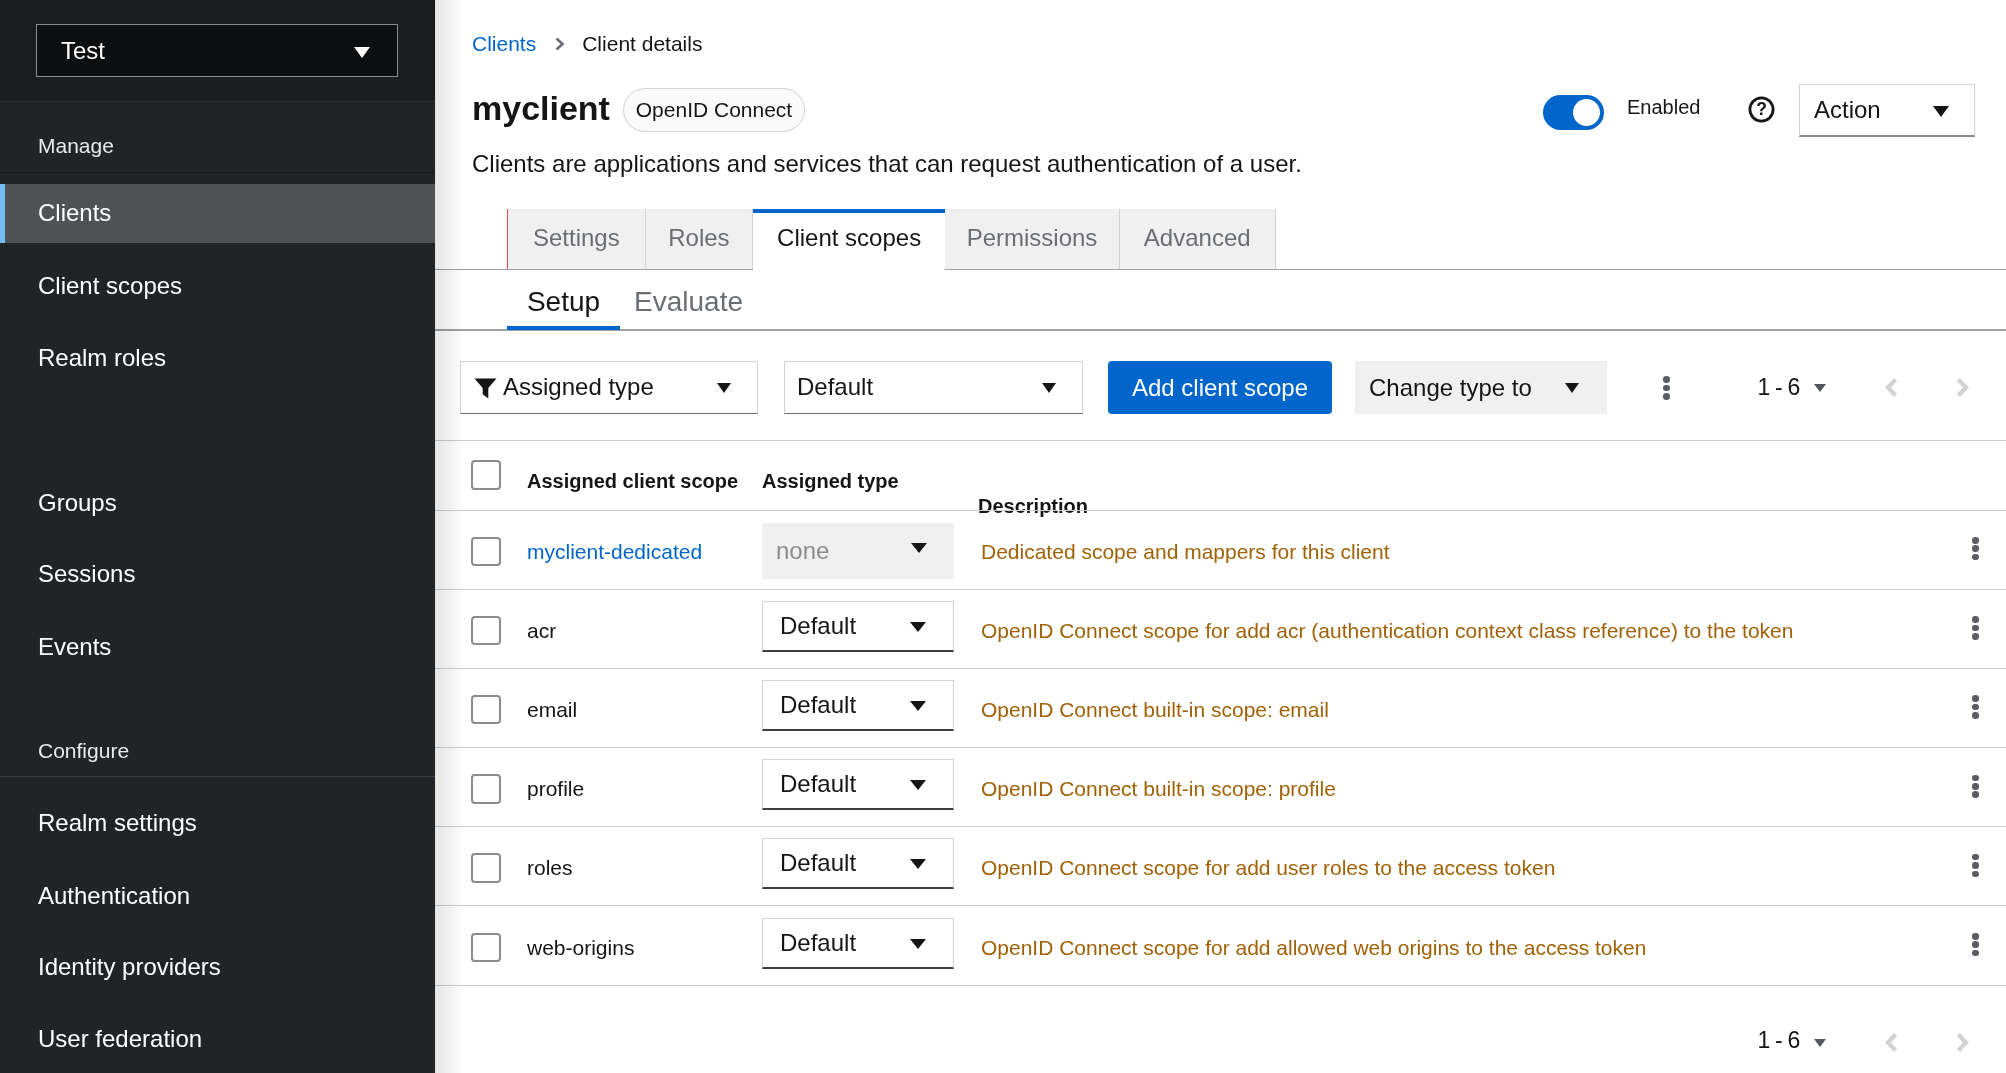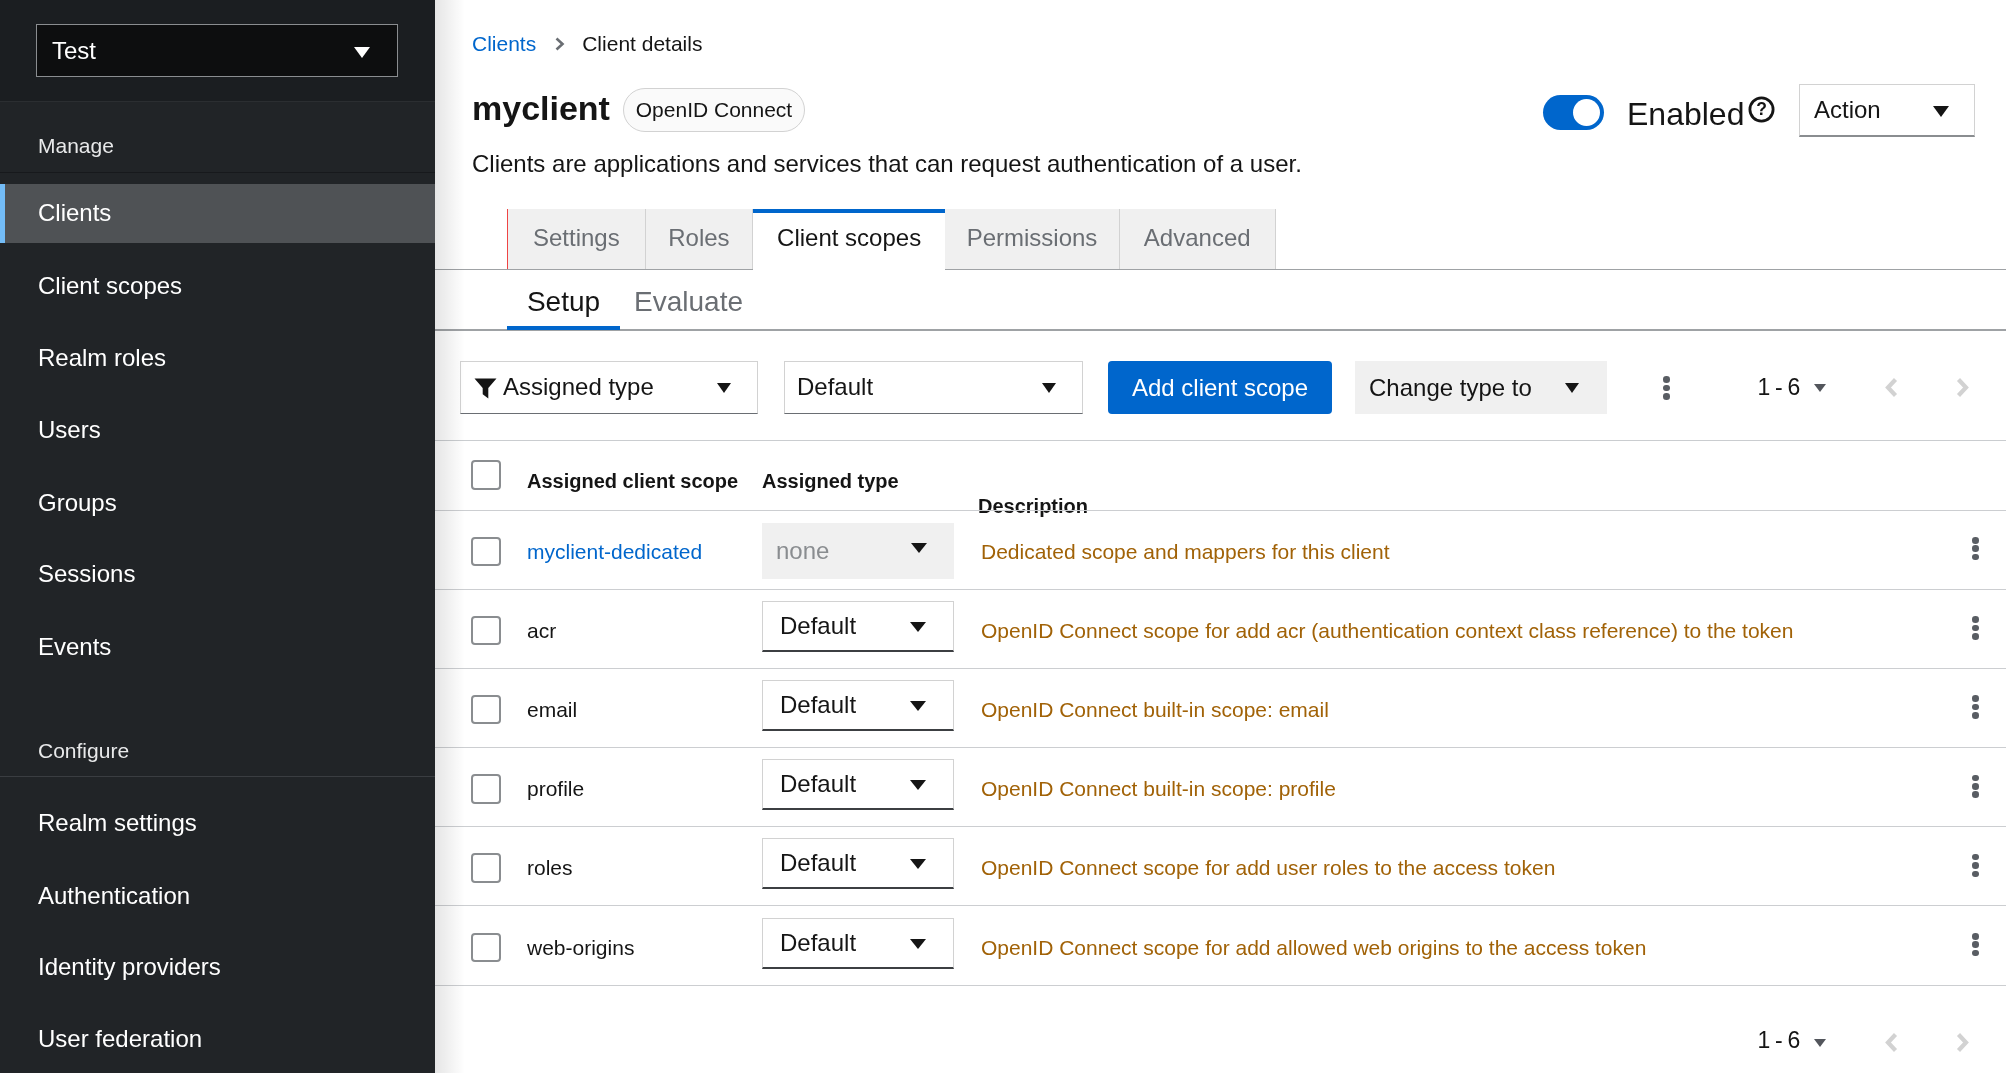--- a/index.html
+++ b/index.html
@@ -2,41 +2,41 @@
 <html><head>
 <meta charset="utf-8">
 <style>
   * { margin:0; padding:0; box-sizing:border-box; }
   html,body { width:2006px; height:1073px; overflow:hidden; background:#fff;
     font-family:"Liberation Sans", sans-serif; -webkit-font-smoothing:antialiased; }
   .abs { position:absolute; }
   
   #sidebar { position:absolute; left:0; top:0; width:435px; height:1073px; background:#212427; z-index:5; }
   #masthead { position:absolute; left:0; top:0; width:435px; height:102px; background:#1b1e21; border-bottom:1px solid #2b2e31; }
-  #realmbox { position:absolute; left:36px; top:24px; width:362px; height:53px; background:#0d0e0f; border:1px solid #8a8d90; color:#fff; font-size:24px; line-height:51px; padding-left:15px; }
+  #realmbox { position:absolute; left:36px; top:24px; width:362px; height:53px; background:#0d0e0f; border:1px solid #8a8d90; color:#fff; font-size:24px; line-height:51px; padding-left:24px; }
   #realmbox .caret { position:absolute; right:27px; top:22px; width:0; height:0; border-left:8px solid transparent; border-right:8px solid transparent; border-top:11px solid #fff; }
   .navlabel { position:absolute; left:38px; color:#e8e9ea; font-size:21px; height:24px; line-height:24px; }
   .navitem { position:absolute; left:0; width:435px; height:58.5px; color:#fff; font-size:24px; line-height:58.5px; padding-left:38px; }
   .navitem.sel { background:#4f5255; border-left:5px solid #73bcf7; padding-left:33px; }
   .navhr { position:absolute; left:0; width:435px; height:1px; background:#17191c; }
   
   #main { position:absolute; left:435px; top:0; width:1571px; height:1073px; background:#fff; }
   #main .shadow { position:absolute; left:0; top:0; width:30px; height:1073px; background:linear-gradient(to right, rgba(0,0,0,0.10), rgba(0,0,0,0)); z-index:4; }
   
   #crumb { position:absolute; left:37px; top:32px; font-size:21px; height:24px; line-height:24px; }
   #crumb a { color:#0066cc; text-decoration:none; }
   #crumb .sep { display:inline-block; margin-left:18px; margin-right:17px; position:relative; top:1px; }
   #crumb .rest { color:#151515; }
   #title { position:absolute; left:37px; top:89px; font-size:34px; font-weight:700; color:#151515; }
   #badge { position:absolute; left:188px; top:88px; width:182px; height:44px; border:1px solid #d2d2d2; border-radius:22px; background:#fafafa; color:#151515; font-size:21px; text-align:center; line-height:42px; }
   #subtitle { position:absolute; left:37px; top:150px; font-size:24px; color:#151515; }
   
   #toggle { position:absolute; left:1108px; top:95px; width:61px; height:35px; border-radius:17.5px; background:#0066cc; }
   #toggle .knob { position:absolute; right:4px; top:4px; width:27px; height:27px; border-radius:50%; background:#fff; }
-  #enabled { position:absolute; left:1192px; top:96px; font-size:32px; color:#151515; }
+  #enabled { position:absolute; left:1192px; top:96px; font-size:20px; color:#151515; }
   #help { position:absolute; left:1313px; top:96px; }
   #action { position:absolute; left:1364px; top:84px; width:176px; height:53px; border:1px solid #d2d2d2; border-bottom:2px solid #8a8d90; background:#fff; font-size:24px; color:#151515; line-height:49px; padding-left:14px; }
   #action .caret { position:absolute; right:25px; top:21px; width:0; height:0; border-left:8.5px solid transparent; border-right:8.5px solid transparent; border-top:11px solid #151515; }
   
   #tabline { position:absolute; left:0; top:268.7px; width:1571px; height:1.5px; background:#9fa2a5; }
   #tabs { position:absolute; left:72px; top:209.3px; height:60.8px; display:flex; z-index:2; }
   #tabs .tab { height:59.4px; background:#f0f0f0; color:#6a6e73; font-size:24px; line-height:58px; border-right:1px solid #d2d2d2; }
   #tabs .tab.first { border-left:1px solid #ef4444; }
   #tabs .tab.active { height:60.8px; background:#fff; color:#151515; border-top:4.6px solid #0066cc; border-right:none; line-height:50px; }
   
@@ -71,21 +71,20 @@
 </head>
 <body>
 <div id="sidebar">
   <div id="masthead"></div>
   <div id="realmbox">Test<span class="caret"></span></div>
   <div class="navlabel" style="top:134px;">Manage</div>
   <div class="navhr" style="top:172px;"></div>
   <div class="navitem sel" style="top:184.2px;">Clients</div>
   <div class="navitem" style="top:256.7px;">Client scopes</div>
   <div class="navitem" style="top:329px;">Realm roles</div>
-  <div class="navitem" style="top:401.3px;">Users</div>
   <div class="navitem" style="top:473.6px;">Groups</div>
   <div class="navitem" style="top:545.1px;">Sessions</div>
   <div class="navitem" style="top:617.7px;">Events</div>
   <div class="navlabel" style="top:739px;">Configure</div>
   <div class="navhr" style="top:776px; background:#3a3d41;"></div>
   <div class="navitem" style="top:866.5px;">Authentication</div>
   <div class="navitem" style="top:794.1px;">Realm settings</div>
   <div class="navitem" style="top:938.1px;">Identity providers</div>
   <div class="navitem" style="top:1009.9px;">User federation</div>
 </div>

